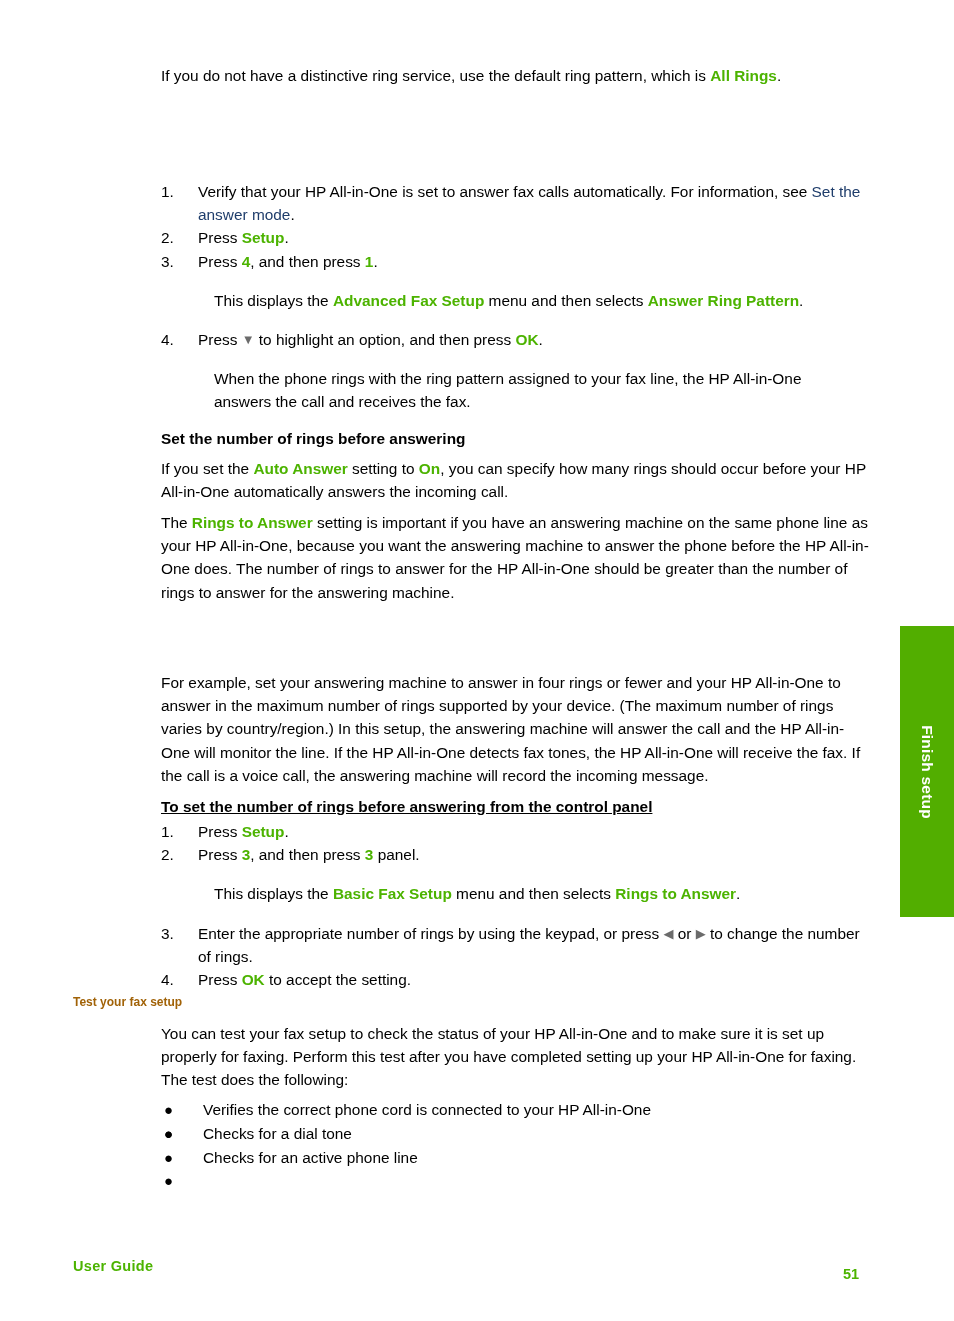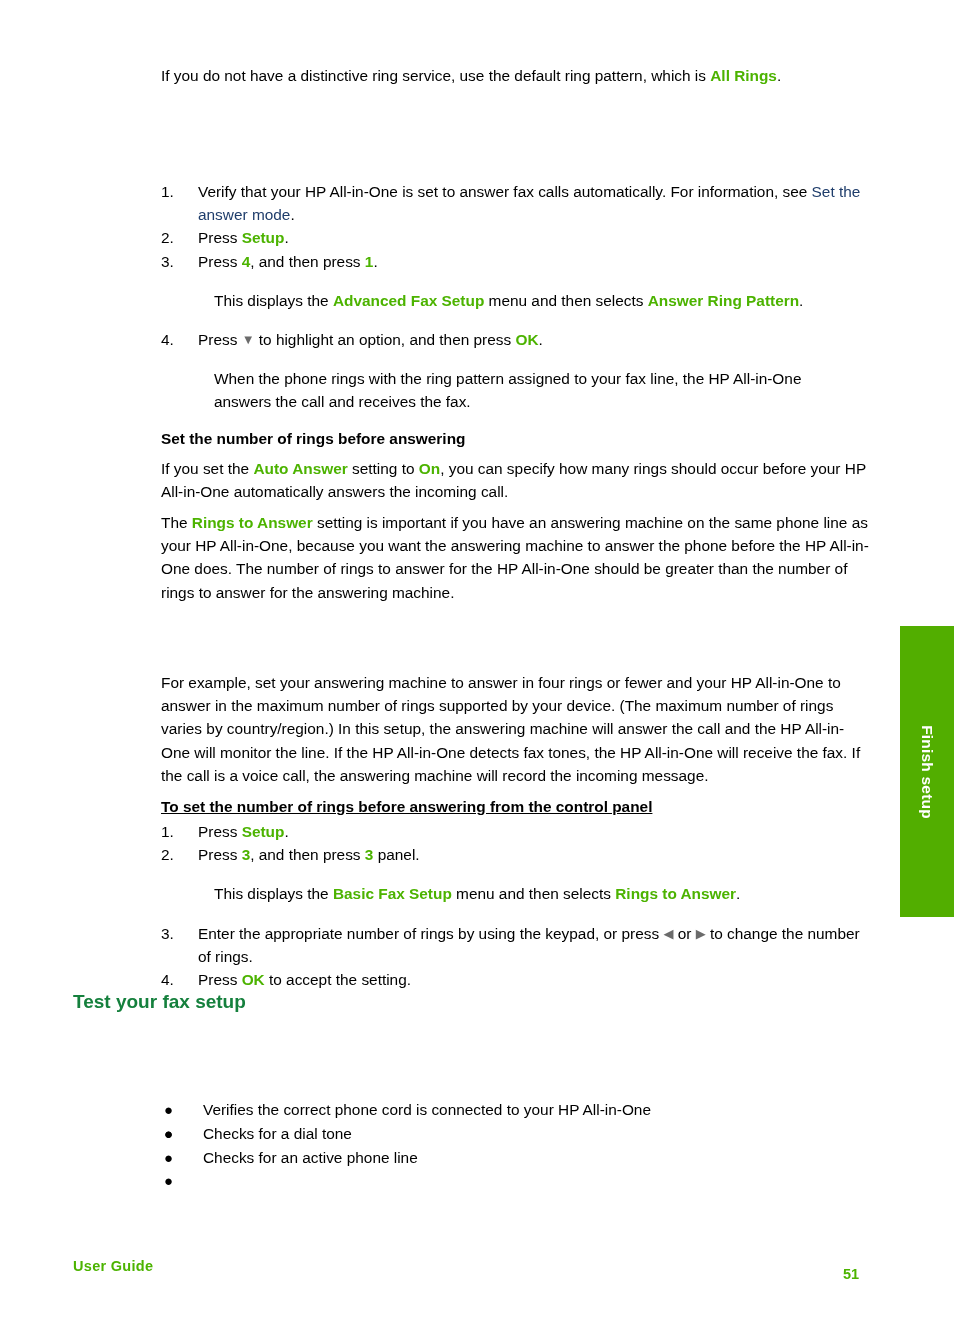--- a/index.html
+++ b/index.html
@@ -68,24 +68,24 @@
   .subhead {
     font-size: 15.4px;
     line-height: 23.2px;
     font-weight: bold;
     color: #000;
   }
 
   .h2 {
     position: absolute;
     left: 73px;
-    font-size: 19px;
+    font-size: 12px;
     line-height: 24px;
     font-weight: bold;
-    color: #15803d;
+    color: #a16207;
   }
 
   
   ol.steps {
     margin: 0;
     padding: 0;
     list-style: none;
   }
   ol.steps > li {
     position: relative;
@@ -231,20 +231,23 @@
       <li>
         <span class="num">4.</span>
         <span>Press </span><span class="gk">OK</span><span> to accept the setting.</span>
       </li>
 
     </ol>
   </div>
 
   <div class="h2" style="top:990px;">Test your fax setup</div>
 
+  <div class="body-col" style="top:1022px;">
+    <p class="para">You can test your fax setup to check the status of your HP All-in-One and to make sure it is set up properly for faxing. Perform this test after you have completed setting up your HP All-in-One for faxing. The test does the following:</p>
+  </div>
 
   <div class="body-col" style="top:1098px;">
     <ul class="bullets">
       <li><span class="dot">●</span><span>Verifies the correct phone cord is connected to your HP All-in-One</span></li>
       <li><span class="dot">●</span></li>
       <li><span class="dot">●</span><span>Checks for a dial tone</span></li>
       <li><span class="dot">●</span><span>Checks for an active phone line</span></li>
       <li><span class="dot">●</span></li>
     </ul>
   </div>

